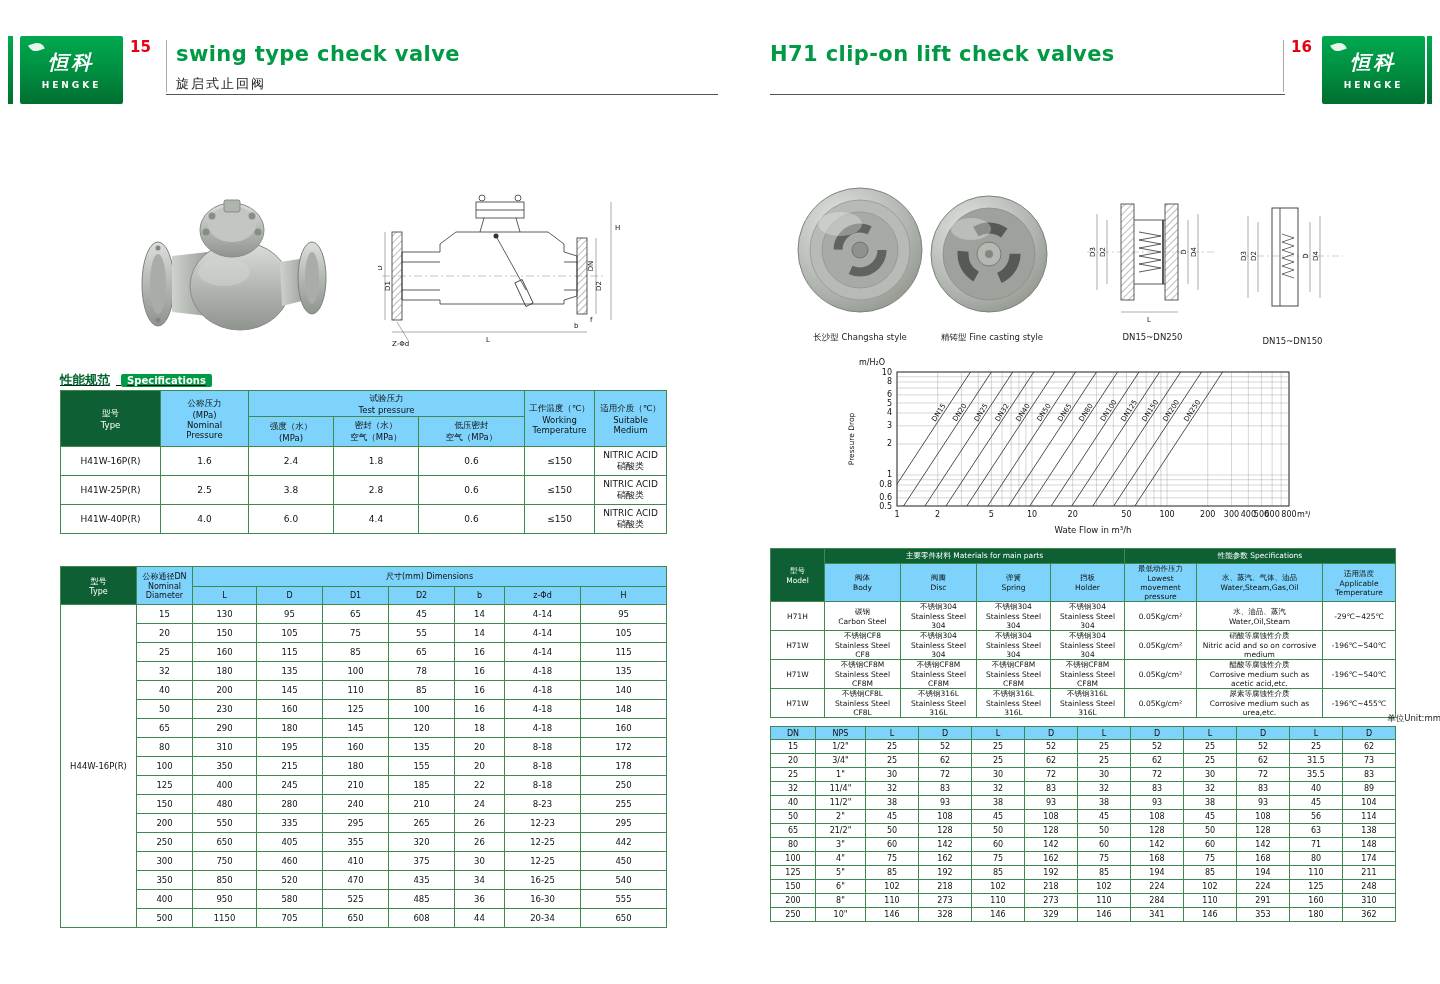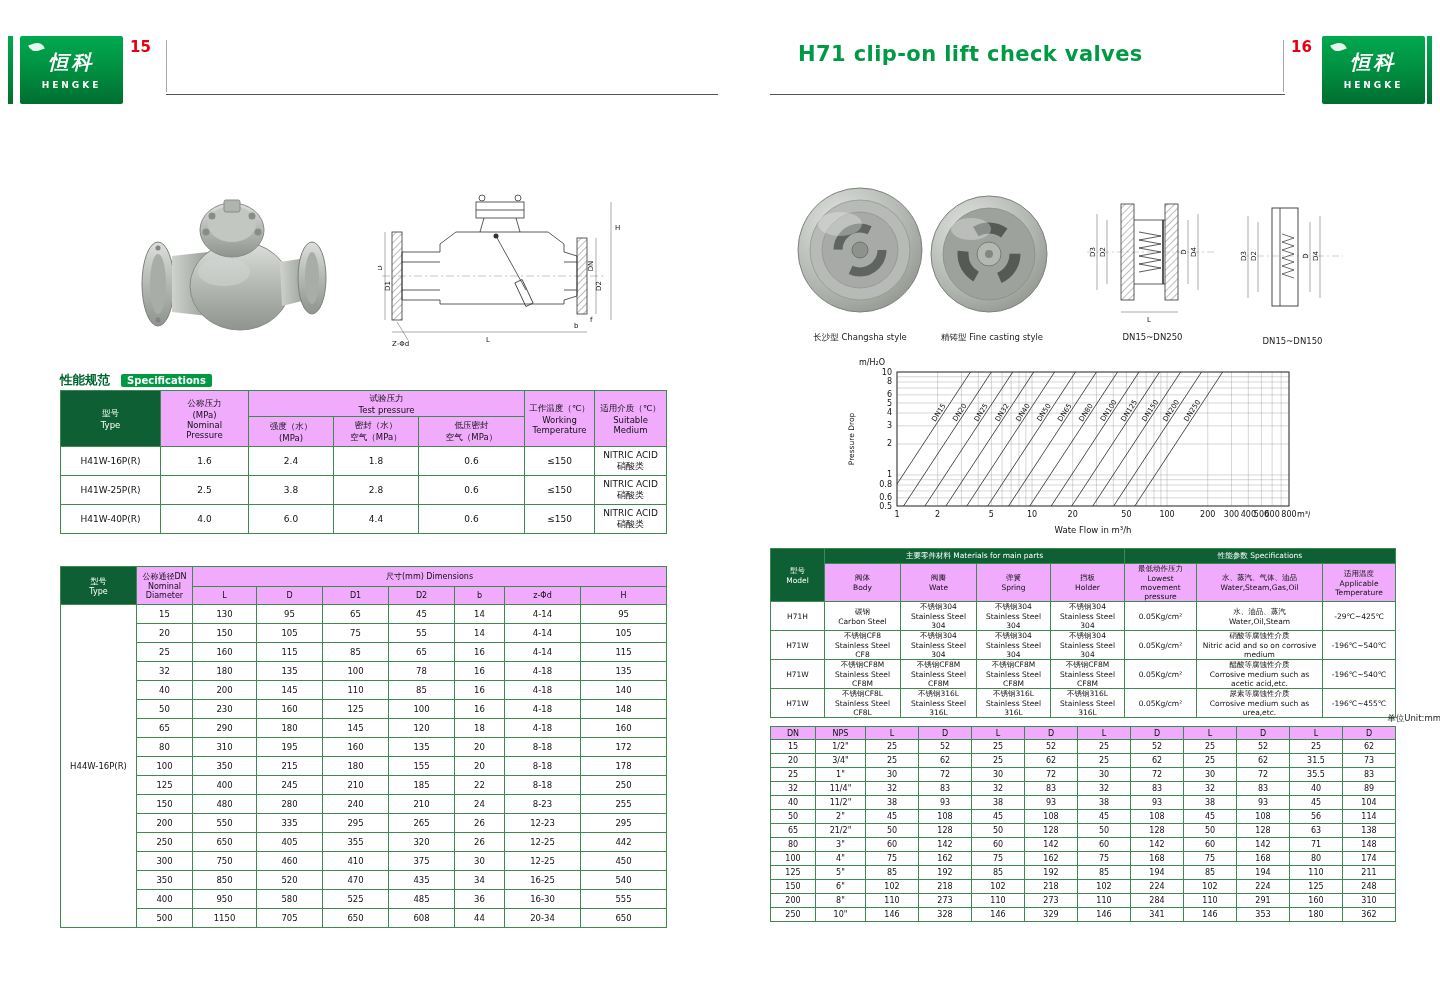--- a/index.html
+++ b/index.html
@@ -10,29 +10,29 @@
   .edge-bar{position:absolute;width:5px;height:68px;top:36px;background:linear-gradient(180deg,#00a94f,#00702f);}
   .logo-box{position:absolute;top:36px;width:103px;height:68px;background:linear-gradient(180deg,#00a94f 0%,#008c3f 55%,#006e30 100%);color:#fff;text-align:center;border-radius:2px;}
   .logo-cn{font-size:20px;font-weight:bold;font-style:italic;margin-top:13px;letter-spacing:3px;}
   .logo-en{font-size:9px;letter-spacing:3px;font-weight:bold;margin-top:4px;}
   .leaf{position:absolute;left:9px;top:7px;width:15px;height:8px;background:#fff;border-radius:0 10px 0 10px;transform:rotate(-18deg);opacity:.9;}
   .pagenum{position:absolute;font-size:15px;font-weight:bold;color:#e60012;}
   .ptitle{font-size:21px;font-weight:bold;color:#009a44;letter-spacing:.4px;}
   .psub{font-size:13px;color:#222;margin-top:9px;letter-spacing:2px;}
   .hrule{position:absolute;height:1px;background:#555;}
   .vrule{position:absolute;width:1px;background:#aaa;}
-  .sec-head{position:absolute;white-space:nowrap;}
+  .sec-head{position:absolute;white-space:nowrap;text-decoration:underline;}
   .sec-zh{color:#00642e;font-weight:bold;font-size:12.5px;margin-right:6px;}
   .sec-en{background:#009a44;color:#fff;font-weight:bold;font-size:10px;padding:1px 6px;border-radius:2px;}
   .unit-label{position:absolute;font-size:8.5px;color:#222;text-align:right;}
   table.tbl{position:absolute;border-collapse:collapse;table-layout:fixed;background:#fff;}
   .tbl th,.tbl td{border:1px solid #3e8a4e;text-align:center;vertical-align:middle;white-space:pre-line;padding:0 2px;overflow:hidden;}
   .tbl th{font-weight:normal;}
   th.dark{background:#0e5f33;color:#fff;}
-  th.lite{background:#f0abfc;color:#111;}
+  th.lite{background:#7dd3fc;color:#111;}
   #spec-table th{font-size:8.5px;}
   #spec-table td{font-size:9px;}
   #spec-table thead tr:first-child{height:26px;}
   #spec-table thead tr:last-child{height:30px;}
   #spec-table tbody tr{height:29px;margin-top:12px;}
   #dims-table th{font-size:8px;}
   #dims-table td{font-size:8.5px;}
   #dims-table thead tr:first-child{height:20px;}
   #dims-table thead tr:last-child{height:18px;}
   #dims-table tbody tr{height:19px;}
@@ -61,23 +61,27 @@
 <div class="sheet">
 
   <div class="edge-bar" style="left:8px"></div>
   <div class="logo-box" style="left:20px">
     <div class="leaf"></div>
     <div class="logo-cn">恒科</div>
     <div class="logo-en">HENGKE</div>
   </div>
   <div class="pagenum" style="left:130px;top:38px">15</div>
   <div class="vrule" style="left:166px;top:40px;height:52px"></div>
+  <div class="abs" style="left:176px;top:42px">
+    <div class="ptitle">swing type check valve</div>
+    <div class="psub">旋启式止回阀</div>
+  </div>
   <div class="hrule" style="left:166px;top:94px;width:552px"></div>
 
-  <div class="abs" style="left:798px;top:42px">
+  <div class="abs" style="left:770px;top:42px">
     <div class="ptitle">H71 clip-on lift check valves</div>
   </div>
   <div class="hrule" style="left:770px;top:94px;width:515px"></div>
   <div class="vrule" style="left:1283px;top:40px;height:52px"></div>
   <div class="pagenum" style="left:1291px;top:38px">16</div>
   <div class="logo-box" style="left:1322px">
     <div class="leaf"></div>
     <div class="logo-cn">恒科</div>
     <div class="logo-en">HENGKE</div>
   </div>
@@ -620,21 +624,21 @@
       <tr>
         <th class="dark" rowspan="2">型号
 Model</th>
         <th class="dark" colspan="4">主要零件材料 Materials for main parts</th>
         <th class="dark" colspan="3">性能参数 Specifications</th>
       </tr>
       <tr>
         <th class="lite">阀体
 Body</th>
         <th class="lite">阀瓣
-Wate</th>
+Disc</th>
         <th class="lite">弹簧
 Spring</th>
         <th class="lite">挡板
 Holder</th>
         <th class="lite">最低动作压力
 Lowest movement
 pressure</th>
         <th class="lite">水、蒸汽、气体、油品
 Water,Steam,Gas,Oil</th>
         <th class="lite">适用温度

